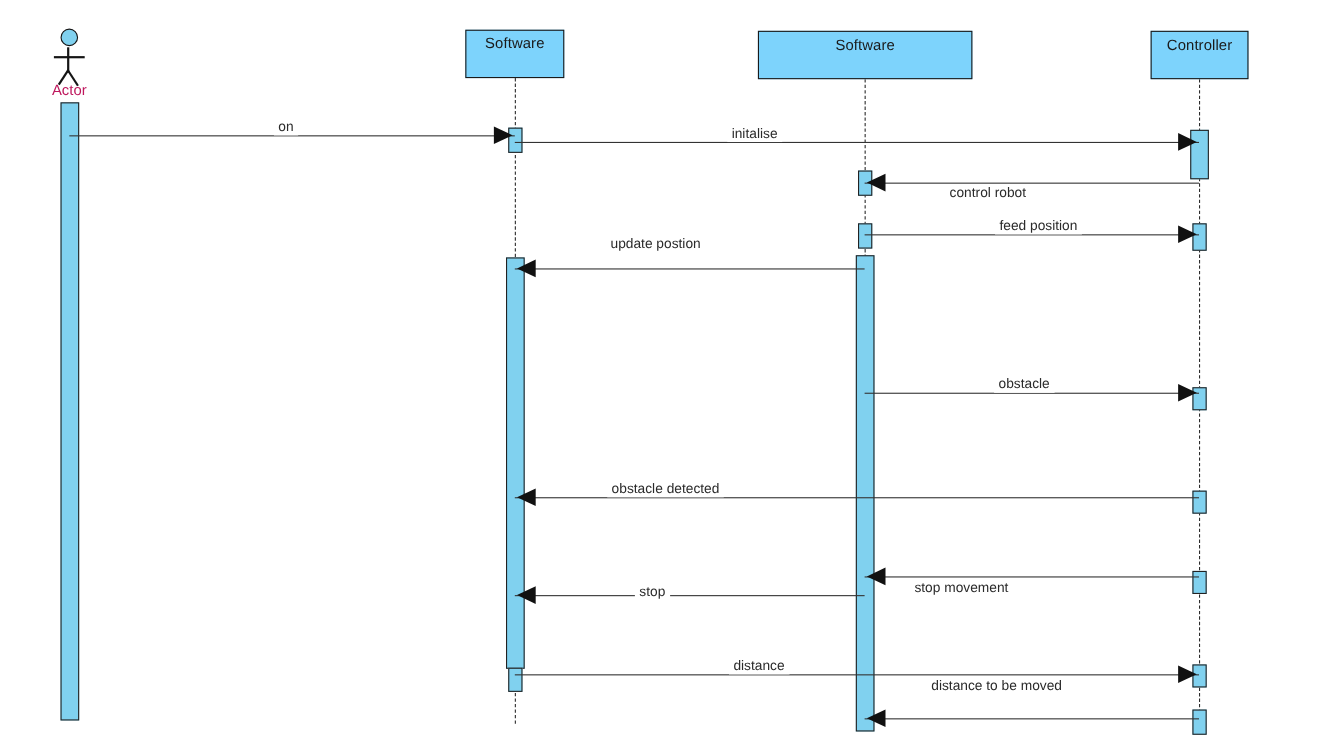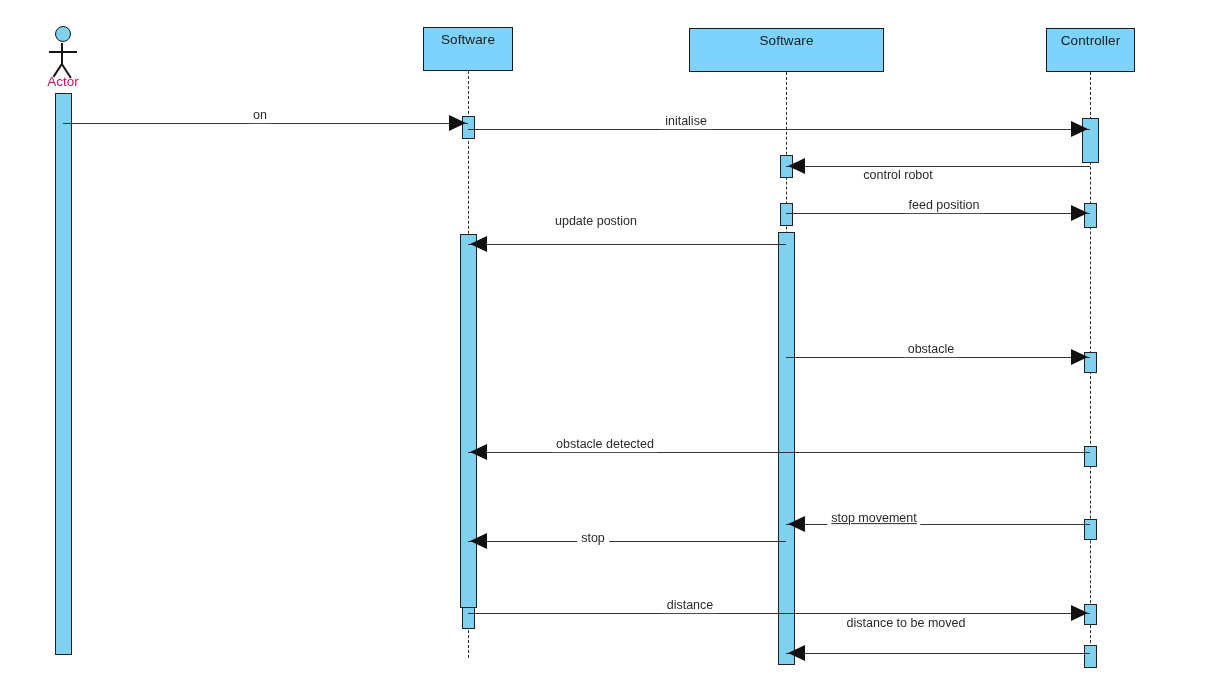--- a/index.html
+++ b/index.html
@@ -153,21 +153,21 @@
       <div class="arrow-left" style="left: 470px; top: 236px;"></div>
       <div class="msg-label" style="left: 596px; top: 222px;">update postion</div>
       <div class="msg-line" style="left: 786px; top: 357px; width: 304px;"></div>
       <div class="arrow-right" style="left: 1071px; top: 349px;"></div>
       <div class="msg-label" style="left: 931px; top: 350px;">obstacle</div>
       <div class="msg-line" style="left: 468px; top: 452px; width: 622px;"></div>
       <div class="arrow-left" style="left: 470px; top: 444px;"></div>
       <div class="msg-label" style="left: 605px; top: 445px;">obstacle detected</div>
       <div class="msg-line" style="left: 786px; top: 524px; width: 304px;"></div>
       <div class="arrow-left" style="left: 788px; top: 516px;"></div>
-      <div class="msg-label" style="left: 874px; top: 519px; text-decoration: underline;">stop movement</div>
+      <div class="msg-label" style="left: 874px; top: 535px;">stop movement</div>
       <div class="msg-line" style="left: 468px; top: 541px; width: 318px;"></div>
       <div class="arrow-left" style="left: 470px; top: 533px;"></div>
       <div class="msg-label" style="left: 560px; top: 539px; margin-left: 33px;">stop</div>
       <div class="msg-line" style="left: 468px; top: 613px; width: 622px;"></div>
       <div class="arrow-right" style="left: 1071px; top: 605px;"></div>
       <div class="msg-label" style="left: 690px; top: 606px;">distance</div>
       <div class="msg-line" style="left: 786px; top: 653px; width: 304px;"></div>
       <div class="arrow-left" style="left: 788px; top: 645px;"></div>
       <div class="msg-label" style="left: 906px; top: 624px;">distance to be moved</div>
     </div>

